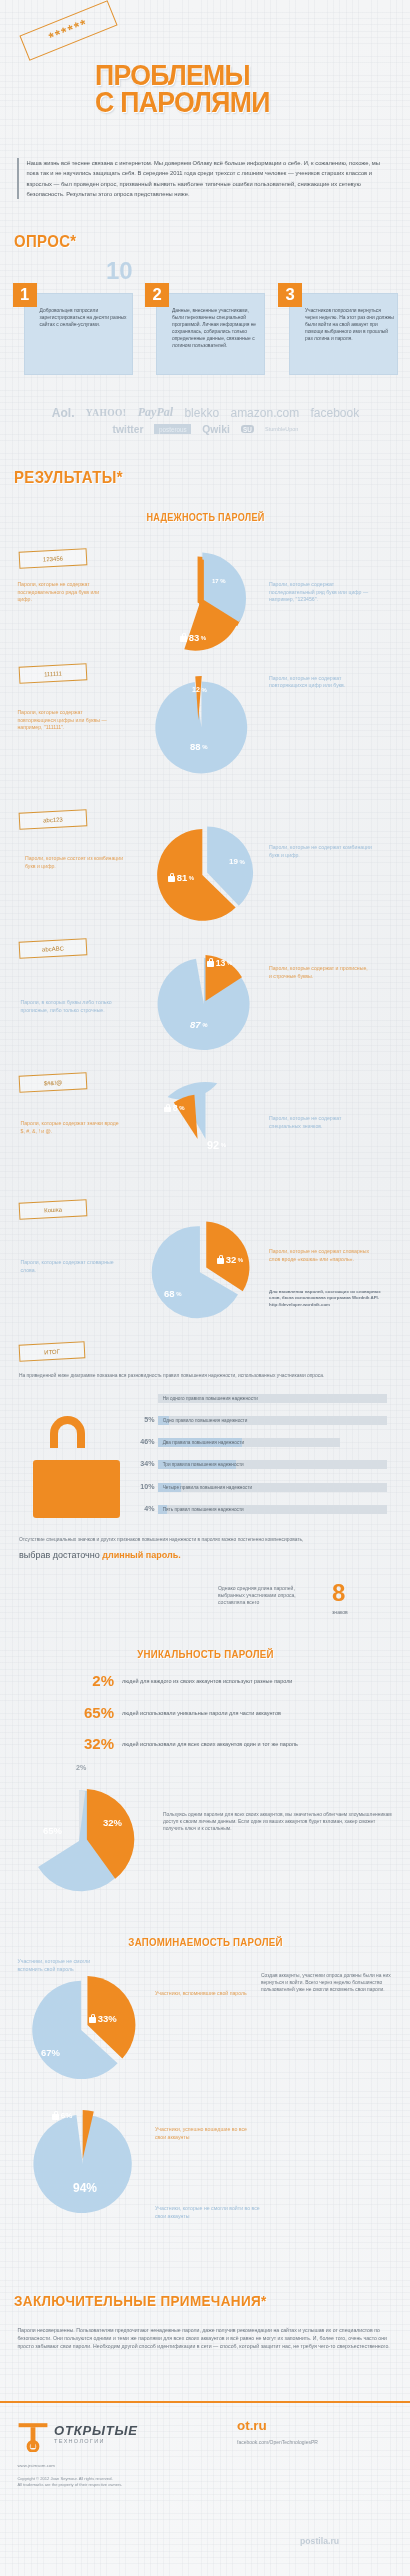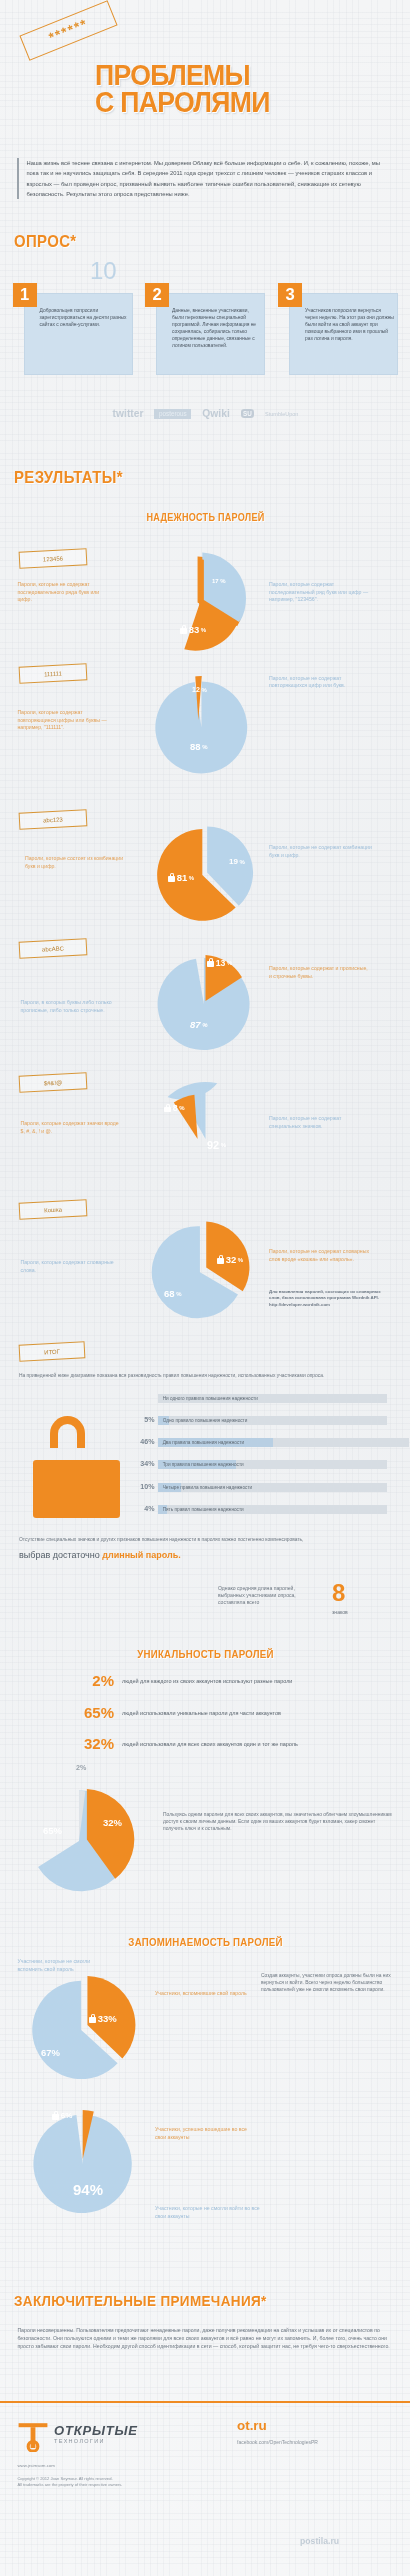--- a/index.html
+++ b/index.html
@@ -62,21 +62,21 @@
   }
   .step .card{
     position:absolute; left:11px; top:9.5px; width:109px; height:82px;
     background:#cfe0ee; border:0.8px solid #c3d6e6;
   }
   .step .txt{
     position:absolute; left:27px; top:24px; width:89px;
     font-size:4.9px; line-height:7.1px; color:#4a5560; z-index:2;
   }
   .step .ghost{
-    position:absolute; right:16px; bottom:0px; font-size:24px; font-weight:normal;
+    position:absolute; right:0; bottom:0px; font-size:24px; font-weight:bold;
     color:#bed4e6; z-index:1; line-height:24px;
   }
 
   
   .logos{ position:absolute; left:0; width:411px; text-align:center; color:#c2ccd6; }
   .logos .row1{ font-size:12px; letter-spacing:0px; }
   .logos .row2{ font-size:10.3px; margin-top:2.4px; }
   .logos span{ margin:0 4px; display:inline-block; vertical-align:middle; }
   .lg-aol{ font-weight:bold; }
   .lg-yahoo{ font-family:"Liberation Serif", serif; font-weight:bold; font-size:9.5px; letter-spacing:0.4px;}
@@ -173,20 +173,28 @@
     <div class="txt">Данные, внесенные участниками, были перехвачены специальной программой. Личная информация не сохранялась, собирались только определенные данные, связанные с логином пользователей.</div>
   </div>
 
   <div class="step" style="left:278px; top:283px;">
     <div class="badge">3</div>
     <div class="card"></div>
     <div class="txt">Участников попросили вернуться через неделю. На этот раз они должны были войти на свой аккаунт при помощи выбранного ими в прошлый раз логина и пароля.</div>
   </div>
 
   <div class="logos" style="top:405px;">
+    <div class="row1">
+      <span class="lg-aol">Aol.</span>
+      <span class="lg-yahoo">YAHOO!</span>
+      <span class="lg-paypal">PayPal</span>
+      <span class="lg-blekko">blekko</span>
+      <span class="lg-amazon">amazon.com</span>
+      <span class="lg-facebook">facebook</span>
+    </div>
     <div class="row2">
       <span class="lg-twitter">twitter</span>
       <span class="lg-posterous">posterous</span>
       <span class="lg-qwiki">Qwiki</span>
       <span class="su-badge">SU</span>
       <span class="lg-su">StumbleUpon</span>
     </div>
   </div>
 
   <div class="sec-h" style="top:468px;">РЕЗУЛЬТАТЫ*</div>
@@ -204,21 +212,21 @@
       <path d="M65 65 m0,-58 a58,58 0 1,1 -1,0 Z" fill="none"></path>
       <g>
         <path d="M65 65 L65 7 A58 58 0 1 1 46.3 121.1 Z" fill="#ef8b22" transform="translate(-3,3)"></path>
         <path d="M68 62 L68 4 A58 58 0 0 1 112.5 89.7 L68 62 Z" fill="#b8d4ea"></path>
       </g>
     </svg>
     <div class="pie-val" style="left:212px; top:33px;">
       <span class="pct">17</span>
         <span class="pct">%</span>
     </div>
-    <div class="pie-val" style="left:180px; top:79px;">
+    <div class="pie-val" style="left:180px; top:87px;">
       <span class="lock">
           <span class="shackle"></span>
           <span class="body"></span>
         </span>
       <span style="font-size:9.5px">83</span>
         <span class="pct">%</span>
     </div>
   </div>
 
   <div class="pieblock" style="top:662px; height:119px;">
@@ -354,21 +362,21 @@
       <div class="bar-fill" style="width:0%;"></div>
       <div class="bar-pct"></div>
       <div class="bar-lab">Ни одного правила повышения надежности</div>
     </div>
     <div class="bar-row" style="top:22px; width:229px;">
       <div class="bar-track"></div>
       <div class="bar-fill" style="width:5%;"></div>
       <div class="bar-pct">5%</div>
       <div class="bar-lab">Одно правило повышения надежности</div>
     </div>
-    <div class="bar-row" style="top:44px; width:251px;">
+    <div class="bar-row" style="top:44px; width:182px;">
       <div class="bar-track"></div>
       <div class="bar-fill" style="width:46%;"></div>
       <div class="bar-pct">46%</div>
       <div class="bar-lab">Два правила повышения надежности</div>
     </div>
     <div class="bar-row" style="top:66px; width:229px;">
       <div class="bar-track"></div>
       <div class="bar-fill" style="width:34%;"></div>
       <div class="bar-pct">34%</div>
       <div class="bar-lab">Три правила повышения надежности</div>
@@ -452,21 +460,21 @@
     <path d="M74 72 L74 10 A62 62 0 0 1 88 12 Z" fill="#ef8b22"></path>
   </svg>
   <div class="pie-val" style="left:52px; top:2111px;">
     <span class="lock">
         <span class="shackle"></span>
         <span class="body"></span>
       </span>
     <span style="font-size:8px">6%</span>
   </div>
   <div class="pie-val" style="left:73px; top:2181px;">
-    <span style="font-size:15px">94%</span>
+    <span style="font-size:12px">94%</span>
   </div>
   <div class="lbl orange" style="left:155px; top:2126px; width:95px;">Участники, успешно вошедшие во все свои аккаунты</div>
   <div class="lbl blue" style="left:155px; top:2205px; width:111px;">Участники, которые не смогли войти во все свои аккаунты</div>
 
   <div class="sec-h" style="top:2292px; font-size:15px;">ЗАКЛЮЧИТЕЛЬНЫЕ ПРИМЕЧАНИЯ*</div>
   <div class="concl" style="left:17.4px; top:2326px; width:376px; font-size:5.2px; line-height:8px;">Пароли несовершенны. Пользователям предпочитают ненадежные пароли, даже получив рекомендации на сайтах и услышав их от специалистов по безопасности. Они пользуются одними и теми же паролями для всех своих аккаунтов и всё равно не могут их запомнить. И, более того, очень часто они просто забывают свои пароли. Необходим другой способ идентификации в сети — способ, который защитит нас, не требуя чего-то сверхъестественного.</div>
 
   <div class="fbar" style="top:2401px; height:1.6px;"></div>
 
   <div class="logo-mark" style="left:17.4px; top:2420px; width:32px; height:32px;">

